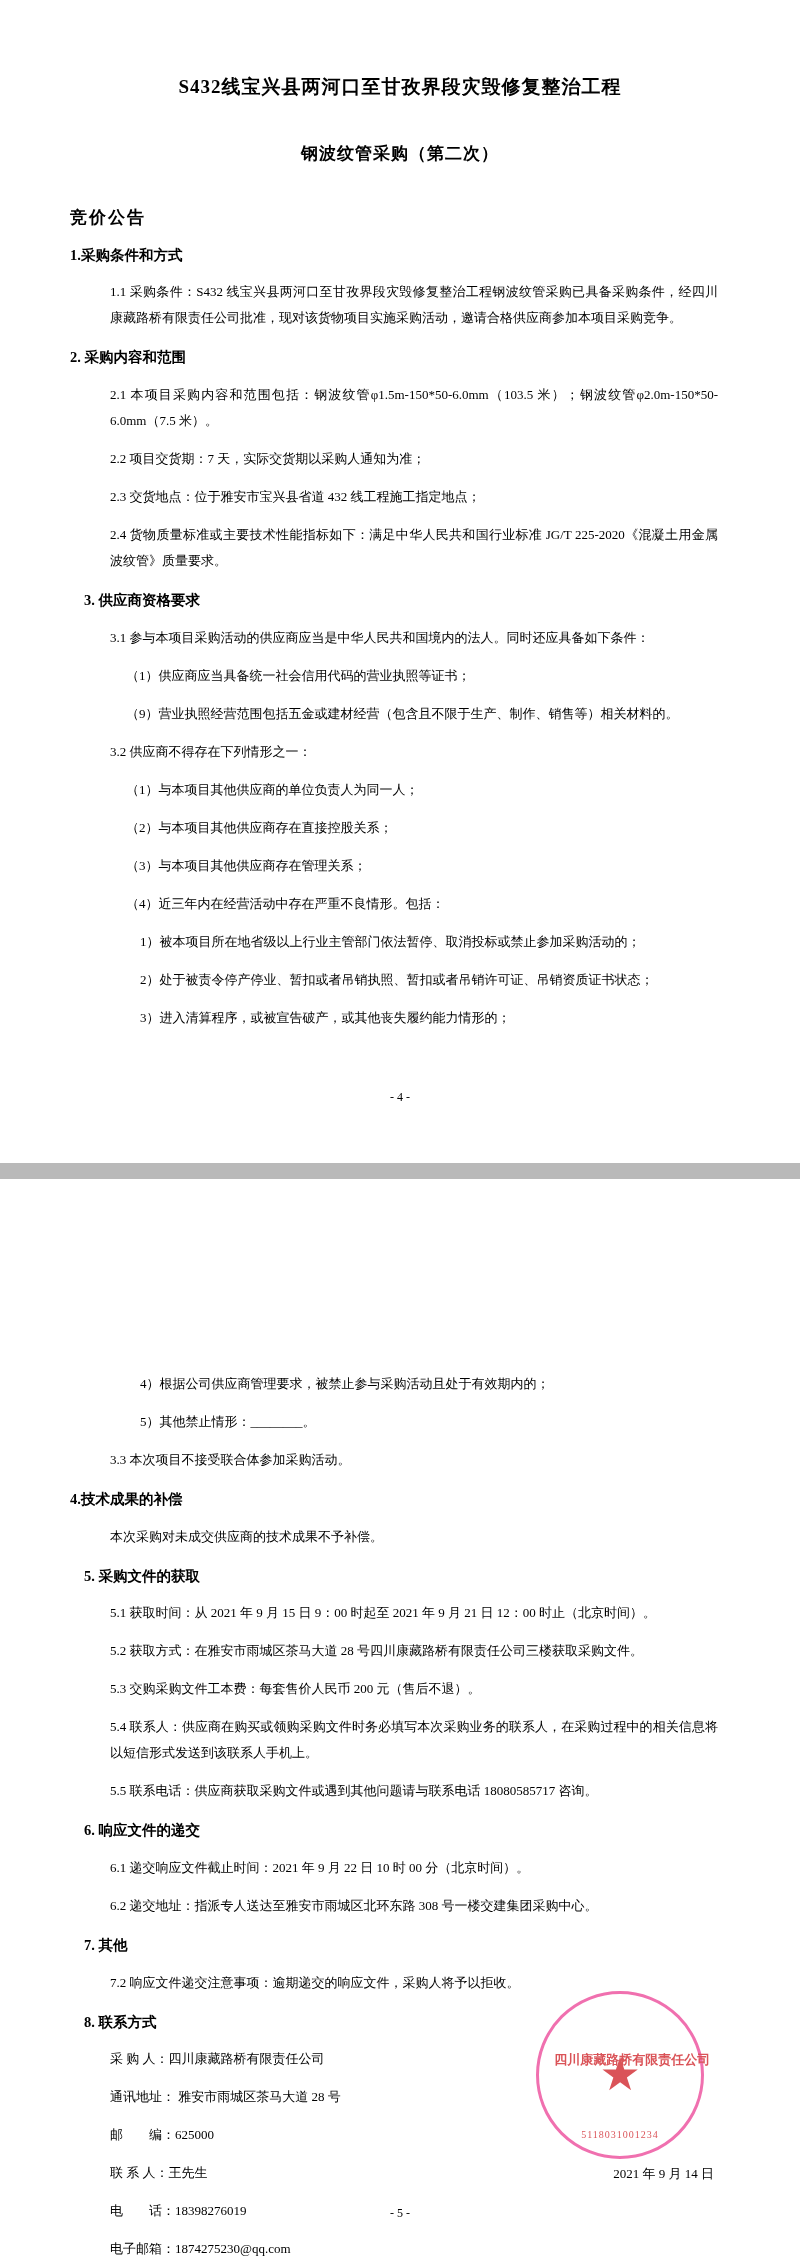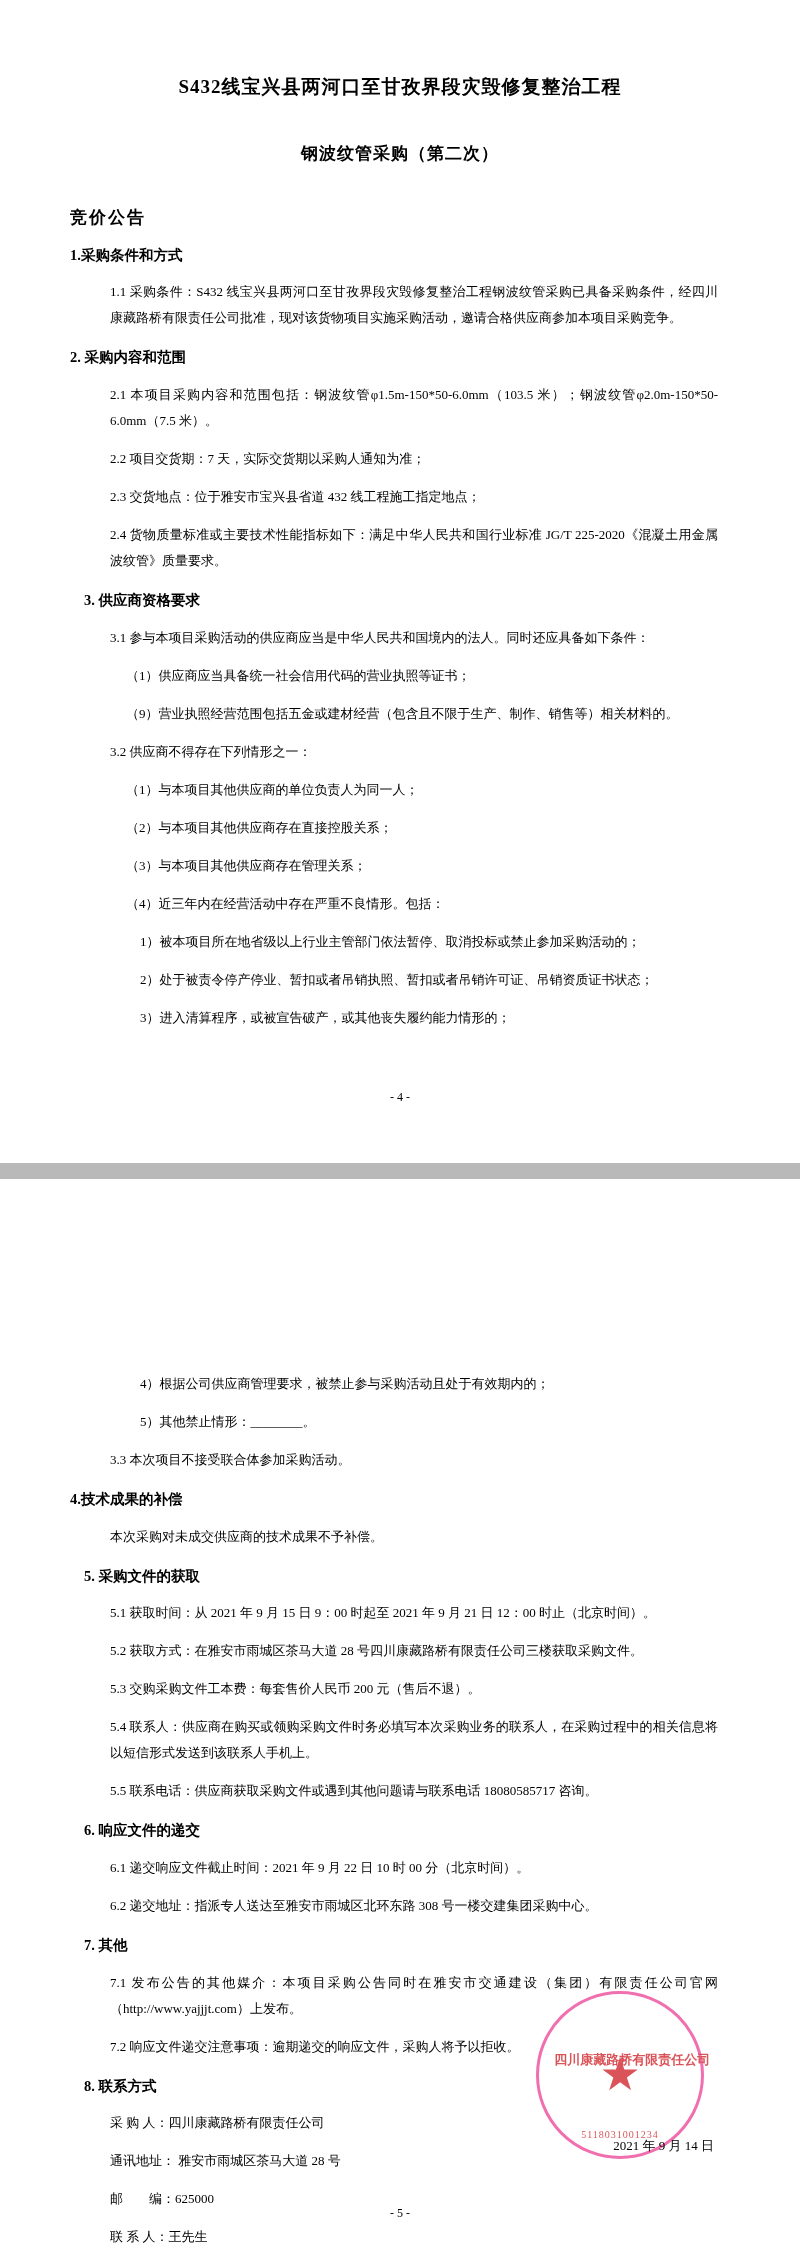--- a/index.html
+++ b/index.html
@@ -107,21 +107,21 @@
     left: 50%;
     bottom: 16px;
     transform: translateX(-50%);
     font-size: 10px;
     color: #d0242a;
     letter-spacing: 1px;
   }
   .sign-date {
     position: absolute;
     right: 86px;
-    bottom: 124px;
+    bottom: 96px;
     font-size: 13px;
   }
   .sep {
     height: 16px;
     background: #b9b9b9;
   }
 </style>
 </head>
 <body>
 
@@ -173,21 +173,20 @@
   <p class="para">5.2 获取方式：在雅安市雨城区茶马大道 28 号四川康藏路桥有限责任公司三楼获取采购文件。</p>
   <p class="para">5.3 交购采购文件工本费：每套售价人民币 200 元（售后不退）。</p>
   <p class="para">5.4 联系人：供应商在购买或领购采购文件时务必填写本次采购业务的联系人，在采购过程中的相关信息将以短信形式发送到该联系人手机上。</p>
   <p class="para">5.5 联系电话：供应商获取采购文件或遇到其他问题请与联系电话 18080585717 咨询。</p>
 
   <div class="sec-h indent1">6. 响应文件的递交</div>
   <p class="para">6.1 递交响应文件截止时间：2021 年 9 月 22 日 10 时 00 分（北京时间）。</p>
   <p class="para">6.2 递交地址：指派专人送达至雅安市雨城区北环东路 308 号一楼交建集团采购中心。</p>
 
   <div class="sec-h indent1">7. 其他</div>
-  <p class="para">7.1 发布公告的其他媒介：本项目采购公告同时在雅安市交通建设（集团）有限责任公司官网（http://www.yajjjt.com）上发布。</p>
   <p class="para">7.2 响应文件递交注意事项：逾期递交的响应文件，采购人将予以拒收。</p>
 
   <div class="sec-h indent1">8. 联系方式</div>
   <p class="para">采 购 人：四川康藏路桥有限责任公司</p>
   <p class="para">通讯地址：    雅安市雨城区茶马大道 28 号</p>
   <p class="para">邮　　编：625000</p>
   <p class="para">联 系 人：王先生</p>
   <p class="para">电　　话：18398276019</p>
   <p class="para">电子邮箱：1874275230@qq.com</p>
 

